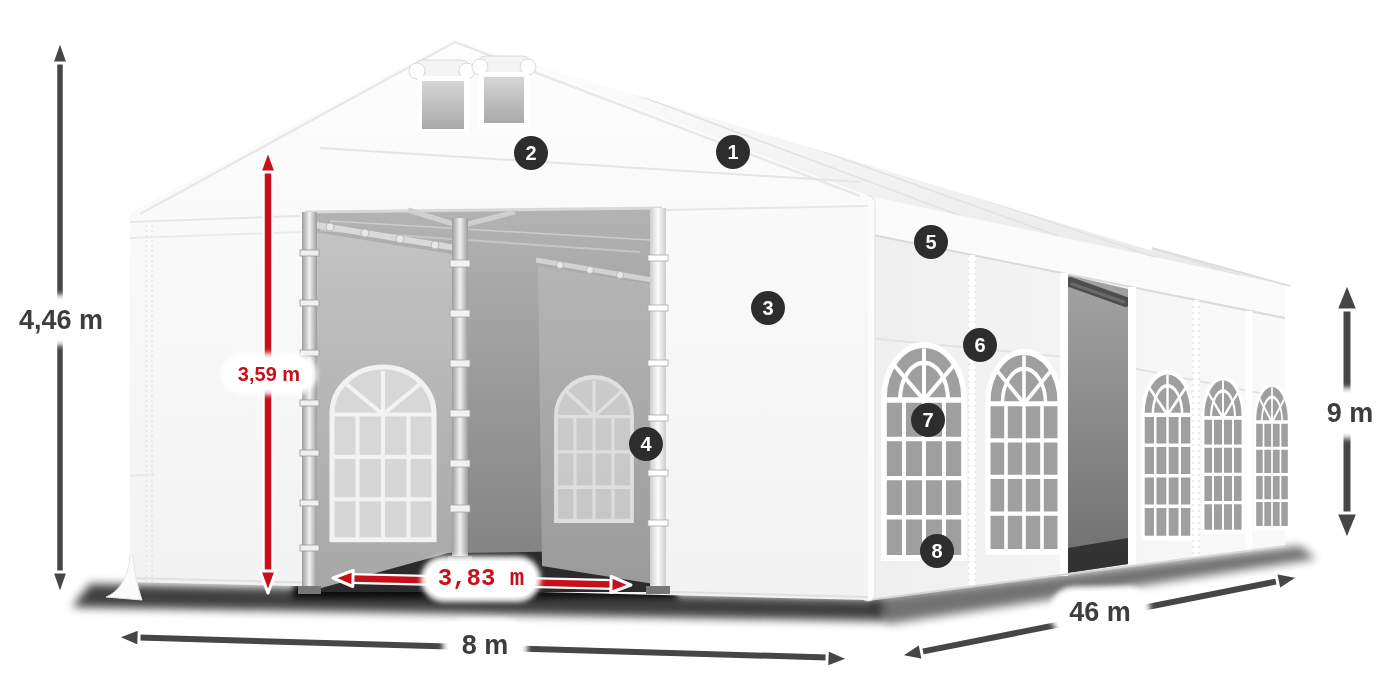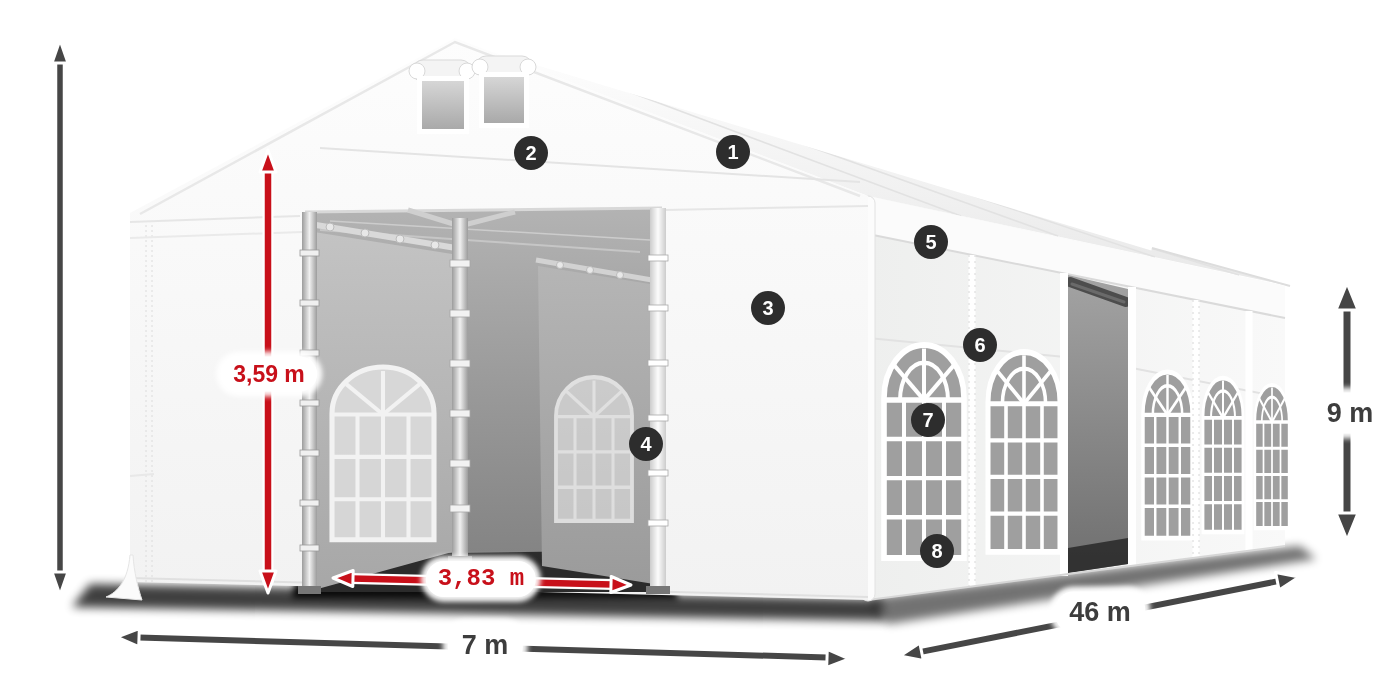--- a/index.html
+++ b/index.html
@@ -12,21 +12,21 @@
          font-family:"Liberation Sans", sans-serif;}
   .stage svg{position:absolute;left:0;top:0;}
   .badge{position:absolute;width:34px;height:34px;border-radius:50%;
          background:var(--badge-bg);color:var(--badge-text);
          display:flex;align-items:center;justify-content:center;
          font-size:20px;font-weight:bold;line-height:1;}
   .pill{position:absolute;transform:translate(-50%,-50%);background:var(--pill-bg);
         border-radius:18px;font-weight:bold;white-space:nowrap;line-height:1;
         box-shadow:0 0 5px 5px rgba(255,255,255,.95);}
   .pill.dark{color:var(--label-dark);font-size:27px;padding:7px 14px;}
-  .pill.red{color:var(--label-red);font-size:23px;padding:6px 12px;}
+  .pill.red{color:var(--label-red);font-size:20px;padding:6px 12px;}
   .pill.red-wide{font-size:24px;font-family:Liberation Mono, monospace;}
   
   .shaft-w{stroke:#fff;stroke-linecap:round;}
   .shaft-dark{stroke:var(--arrow-dark);stroke-linecap:butt;}
   .shaft-red{stroke:var(--arrow-red);stroke-linecap:butt;}
   .head-dark{fill:var(--arrow-dark);stroke:#fff;stroke-width:3;stroke-linejoin:round;}
   .head-red{fill:var(--arrow-red);stroke:#fff;stroke-width:3;stroke-linejoin:round;}
 </style>
 </head>
 <body>
@@ -323,19 +323,20 @@
 
 <div class="badge" style="left:716px;top:135px">1</div>
 <div class="badge" style="left:514px;top:136px">2</div>
 <div class="badge" style="left:751px;top:291px">3</div>
 <div class="badge" style="left:629px;top:427px">4</div>
 <div class="badge" style="left:914px;top:225px">5</div>
 <div class="badge" style="left:963px;top:328px">6</div>
 <div class="badge" style="left:911px;top:403px">7</div>
 <div class="badge" style="left:920px;top:534px">8</div>
 
+<div class="pill dark" style="left:61px;top:320px">4,46 m</div>
 <div class="pill red" style="left:269px;top:374px">3,59 m</div>
 <div class="pill red red-wide" style="left:481px;top:579px">3,83 m</div>
-<div class="pill dark" style="left:485px;top:645px">7 m</div>
+<div class="pill dark" style="left:485px;top:645px">8 m</div>
 <div class="pill dark" style="left:1100px;top:612px">46 m</div>
 <div class="pill dark" style="left:1350px;top:413px">9 m</div>
 
 </div>
 
 </body></html>

